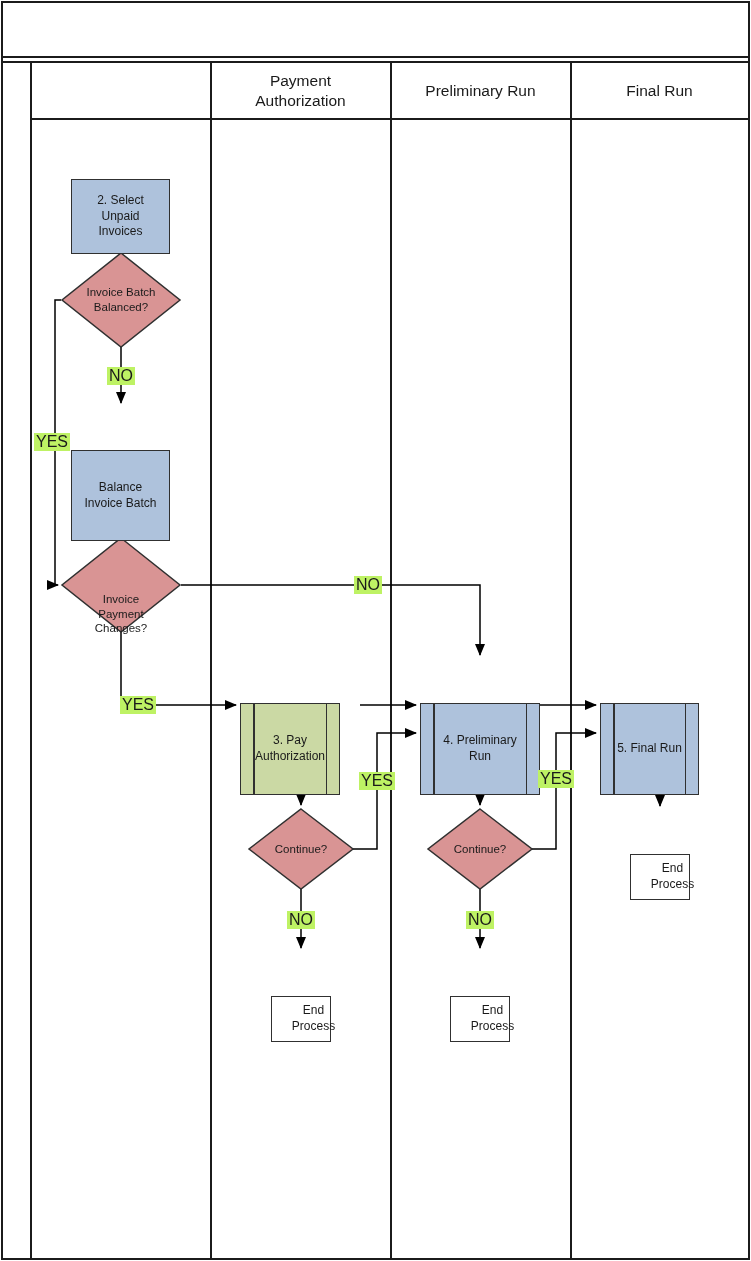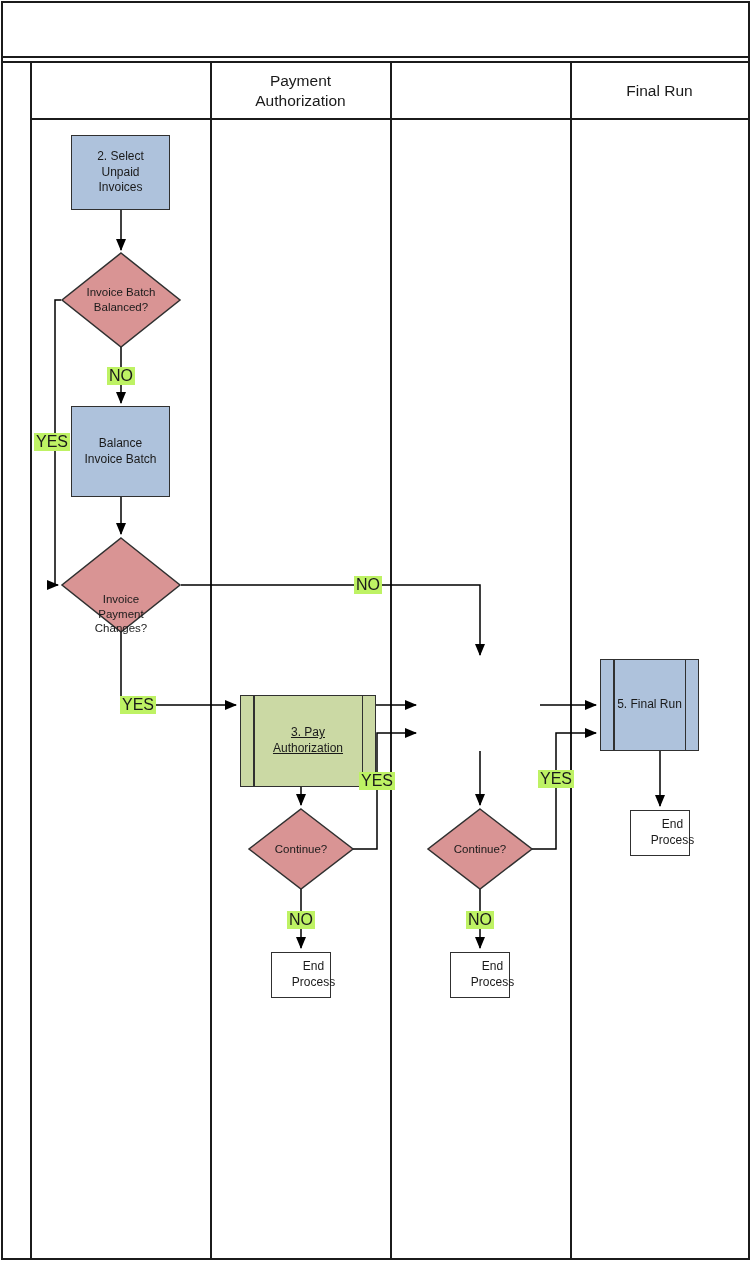--- a/index.html
+++ b/index.html
@@ -23,21 +23,21 @@
     left:3px;top:3px;width:745px;height:53px;display:flex;align-items:center;
     padding-left:7px;font-size:21.5px;z-index:2;
   }
   .lane-header{
     top:62px;height:57px;display:flex;align-items:center;justify-content:center;
     text-align:center;font-size:15.5px;line-height:1.25;white-space:pre-line;z-index:2;
   }
   svg.connectors{position:absolute;left:0;top:0;z-index:3;}
   .node{
     display:flex;align-items:center;justify-content:center;text-align:center;
-    font-size:12px;line-height:1.3;white-space:pre-line;z-index:4;
+    font-size:12px;line-height:1.3;white-space:pre-line;z-index:4;margin-top:44px;
   }
   .process{background:var(--process-fill);border:1.5px solid var(--shape-border);}
   .subprocess{border:1.5px solid var(--shape-border);}
   .subprocess.green{background:var(--subprocess-green-fill);}
   .subprocess.blue{background:var(--process-fill);}
   .subprocess .bar{position:absolute;top:0;bottom:0;width:1.5px;background:var(--shape-border);}
   .subprocess .bar.l{left:12px;}
   .subprocess .bar.r{right:12px;}
   .terminator{background:var(--terminator-fill);border:1.5px solid var(--shape-border);padding-left:25px;}
   .diamond-label{
@@ -60,20 +60,21 @@
   <div class="abs hline" style="left:30px;top:118px;width:719px;height:2px;"></div>
 
   <div class="abs vline" style="left:30px;top:61px;height:1197px;width:1.5px;"></div>
   <div class="abs vline" style="left:210px;top:61px;height:1197px;width:1.5px;"></div>
   <div class="abs vline" style="left:390px;top:61px;height:1197px;width:1.5px;"></div>
   <div class="abs vline" style="left:570px;top:61px;height:1197px;width:1.5px;"></div>
   <div class="abs" style="left:3px;top:63px;width:27px;bottom:3px;"></div>
 
   <div class="abs lane-header" style="left:211px;width:179px;">Payment
 Authorization</div>
+  <div class="abs lane-header" style="left:391px;width:179px;">Preliminary Run</div>
   <div class="abs lane-header" style="left:571px;width:177px;border-radius:27px;">Final Run</div>
 
   <svg class="connectors" width="751" height="1261" viewBox="0 0 751 1261">
     <defs>
       <marker id="ah" viewBox="0 0 12 10" markerWidth="12" markerHeight="10" refX="11" refY="5" orient="auto" markerUnits="userSpaceOnUse">
         <path d="M0,0 L12,5 L0,10 z" fill="#000"></path>
       </marker>
     </defs>
     <g fill="none" stroke="#000" stroke-width="1.5">
       <path d="M121,209 V250" marker-end="url(#ah)"></path>
@@ -115,27 +116,33 @@
     <span>Balance
 Invoice Batch</span>
   </div>
 
   <div class="abs diamond-label" style="left:61px;top:574px;width:120px;height:80px;">
     <span>Invoice
 Payment
 Changes?</span>
   </div>
 
-  <div class="abs node subprocess green" style="left:240px;top:695px;width:136px;height:92px;text-decoration:underline;">
+  <div class="abs node subprocess green" style="left:240px;top:659px;width:100px;height:92px;">
     <i class="bar l"></i>
     <i class="bar r"></i>
     <span>3. Pay
 Authorization</span>
   </div>
 
+  <div class="abs node subprocess blue" style="left:420px;top:659px;width:120px;height:92px;">
+    <i class="bar l"></i>
+    <i class="bar r"></i>
+    <span>4. Preliminary
+Run</span>
+  </div>
 
   <div class="abs node subprocess blue" style="left:600px;top:659px;width:99px;height:92px;">
     <i class="bar l"></i>
     <i class="bar r"></i>
     <span>5. Final Run</span>
   </div>
 
   <div class="abs diamond-label" style="left:249px;top:835px;width:104px;height:28px;">
     <span>Continue?</span>
   </div>

